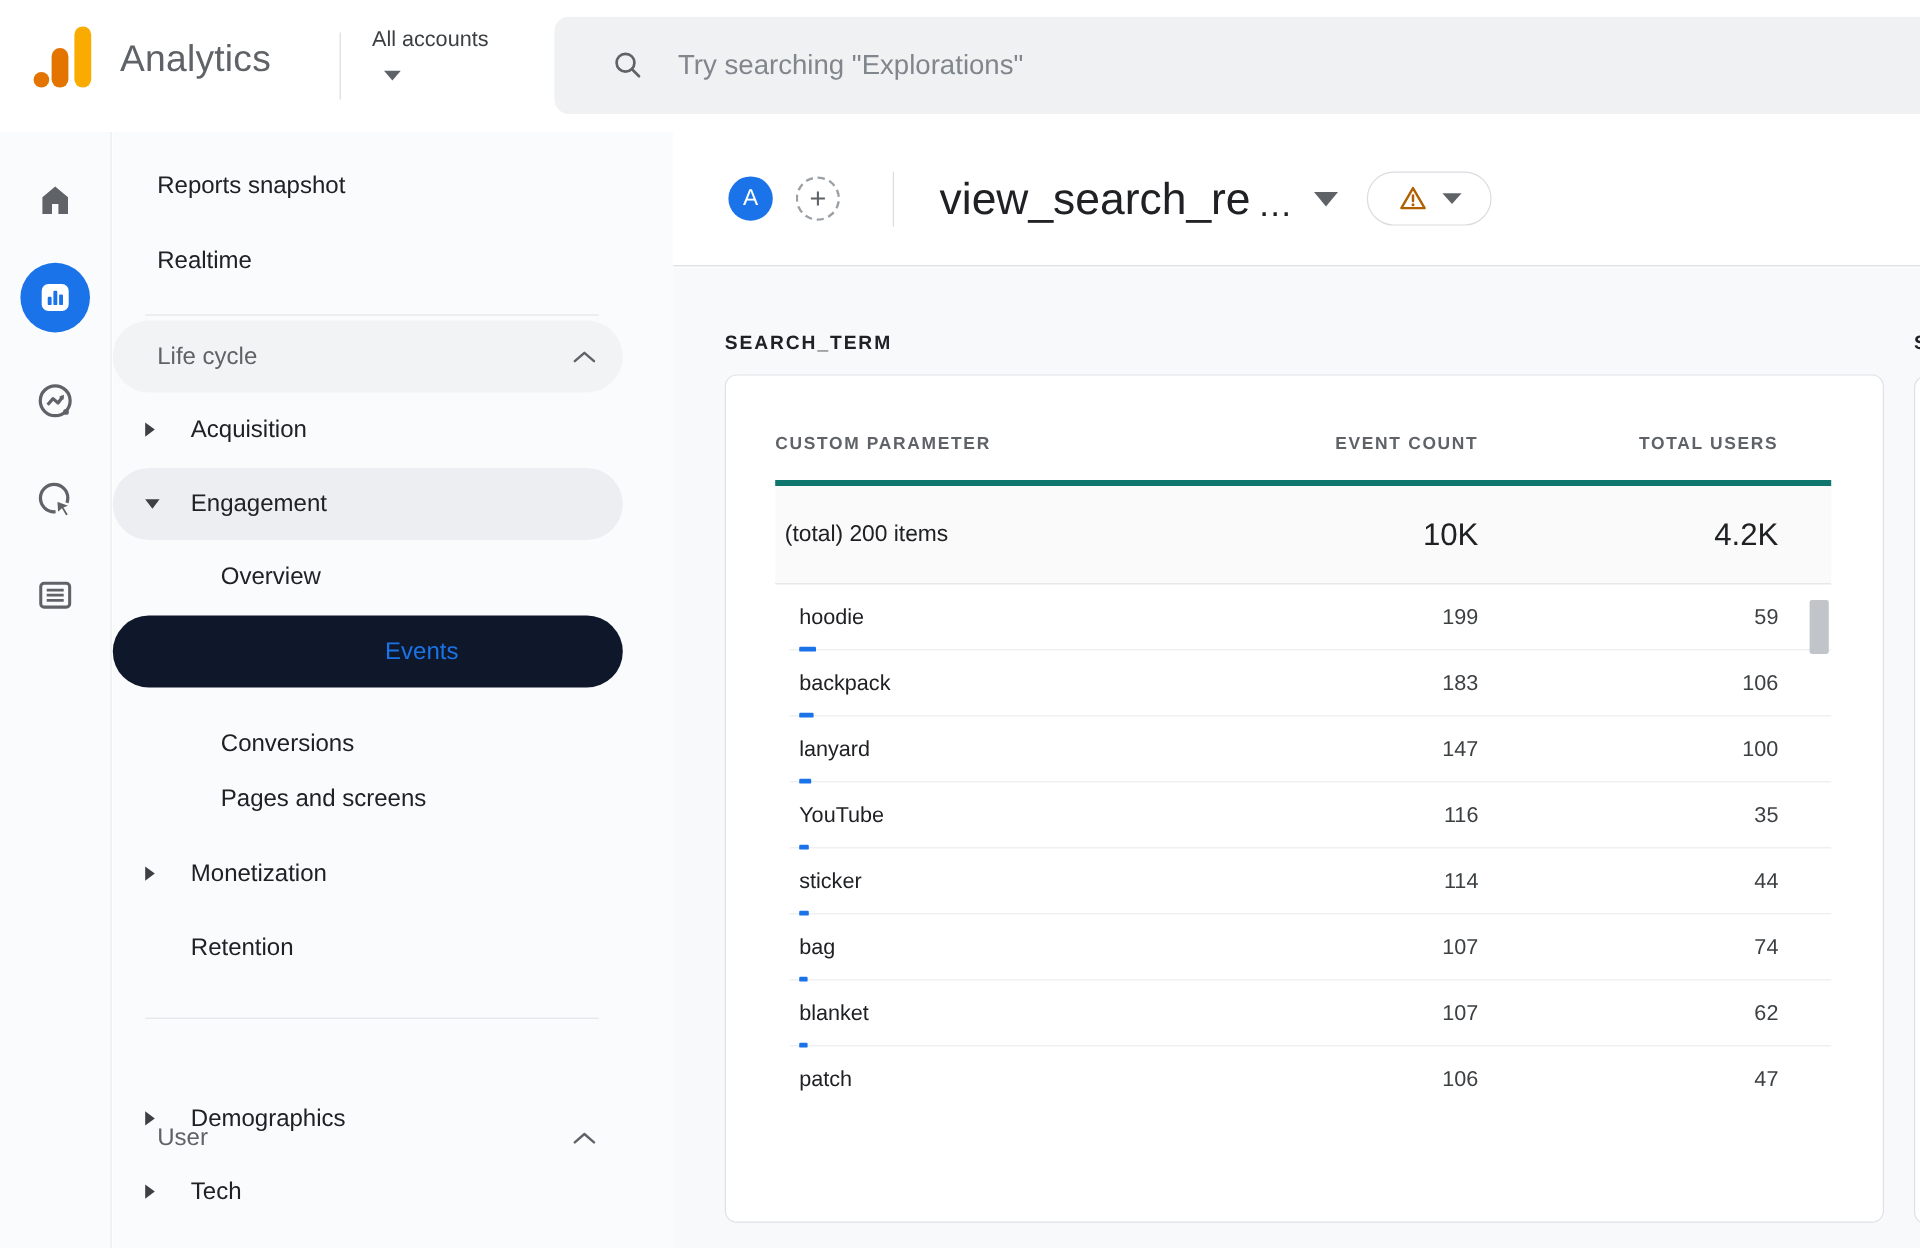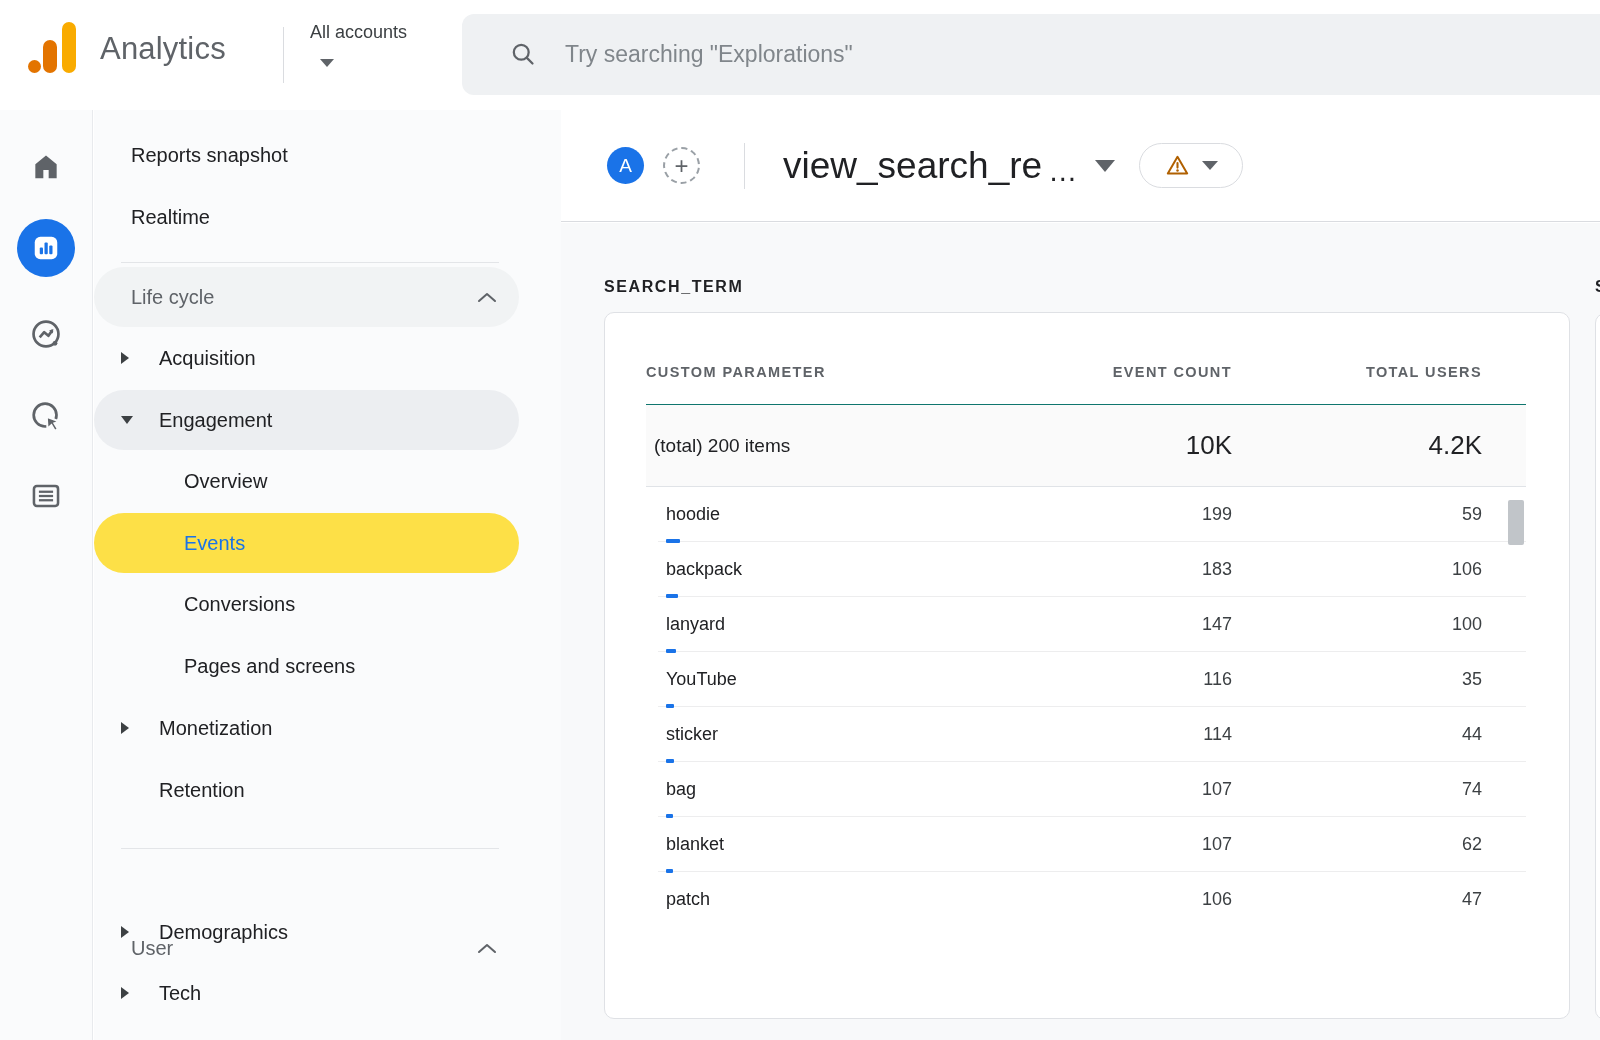--- a/index.html
+++ b/index.html
@@ -32,21 +32,21 @@
   
   .rail { position:absolute; left:0; top:110px; width:93px; bottom:0; background:#fafbfc; border-right:1px solid #e8eaed; }
   .rail-btn { position:absolute; left:50%; transform:translateX(-50%); display:flex; align-items:center; justify-content:center; }
   .rail-active-circle { width:58px; height:58px; border-radius:50%; background:#1a73e8; display:flex; align-items:center; justify-content:center; }
 
   
   .sidenav { position:absolute; left:94px; top:110px; width:467px; bottom:0; background:#fafbfc; }
   .sb-item { position:absolute; left:0; width:425px; display:flex; align-items:center; font-size:20px; color:#202124; cursor:pointer; }
   .sb-pill-gray  { background:#eceef1; border-radius:30px; }
   .sb-pill-light { background:#f1f3f4; border-radius:30px; }
-  .sb-pill-blue  { background:#fde047; border-radius:30px; }
+  .sb-pill-blue  { background:#0f172a; border-radius:30px;justify-content:center; }
   .sb-top { padding-left:37px; }
   .sb-sub { padding-left:90px; }
   .sb-sec { padding-left:37px; color:#5f6368; position:relative; }
   .sb-caret-wrap { width:12px; margin-left:27px; display:flex; }
   .tri-right { width:0; height:0; border-top:6px solid transparent; border-bottom:6px solid transparent; border-left:8px solid #3c4043; }
   .tri-down  { width:0; height:0; border-left:6px solid transparent; border-right:6px solid transparent; border-top:8px solid #3c4043; }
   .sb-caret-text { margin-left:26px; }
   .sb-events { color:#1a73e8; }
   .nav-divider { position:absolute; left:27px; width:378px; height:1px; background:#e3e5e8; }
   .chev-up { position:absolute; right:22px; top:50%; transform:translateY(-50%); }
@@ -60,21 +60,21 @@
   .title-ellipsis { font-size:29px; color:#202124; margin-left:6px; position:relative; top:6px; }
   .title-caret { margin-left:18px; }
   .title-caret .caret-down { border-left-width:10px; border-right-width:10px; border-top-width:12px; }
   .warn-pill { margin-left:24px; width:104px; height:45px; border:1px solid #dadce0; border-radius:23px; background:#fff; display:flex; align-items:center; justify-content:center; gap:12px; }
   .warn-pill .caret-down { border-left-width:8px; border-right-width:8px; border-top-width:9px; }
 
   .content { position:absolute; left:561px; top:223px; right:0; bottom:0; background:#f8f9fa; }
   .dim-label { margin:55px 0 16px 43px; font-size:16px; font-weight:bold; letter-spacing:1.6px; color:#202124; }
   .card { position:relative; margin-left:43px; width:966px; height:707px; background:#fff; border:1px solid #dfe1e5; border-radius:10px; padding:0 43px 0 41px; }
 
-  .thead { height:92px; display:flex; align-items:center; padding-top:26px; padding-right:44px; border-bottom:1px solid #0f766e; }
+  .thead { height:92px; display:flex; align-items:center; padding-top:26px; padding-right:44px; border-bottom:5px solid #0f766e; }
   .th { font-size:14.5px; letter-spacing:1.4px; color:#5f6368; font-weight:bold; }
   .c1 { flex:1 1 auto; min-width:0; }
   .c2 { width:340px; text-align:right; flex:none; }
   .c3 { width:250px; text-align:right; flex:none; }
 
   .totals { height:82px; display:flex; align-items:center; background:#fafafa; border-bottom:1px solid #e0e3e7; padding-right:44px; }
   .totals .c1 { font-size:19px; color:#202124; padding-left:8px; }
   .total-num { font-size:26px; color:#202124; }
 
   .trow { position:relative; height:55px; display:flex; align-items:center; border-bottom:1px solid #ededee; padding-right:44px;margin-left:12px; }
@@ -184,21 +184,21 @@
       </span>
     <span class="sb-caret-text">Engagement</span>
   </div>
 
   <div class="sb-item sb-sub" style="top:342px;height:58px;">
     <span>Overview</span>
   </div>
   <div class="sb-item sb-sub sb-pill-blue" style="top:403px;height:60px;">
     <span class="sb-events">Events</span>
   </div>
-  <div class="sb-item sb-sub" style="top:465px;height:58px;">
+  <div class="sb-item sb-sub" style="top:481px;height:58px;">
     <span>Conversions</span>
   </div>
   <div class="sb-item sb-sub" style="top:527px;height:58px;">
     <span>Pages and screens</span>
   </div>
 
   <div class="sb-item" style="top:589px;height:58px;">
     <span class="sb-caret-wrap">
         <span class="tri-right"></span>
       </span>

